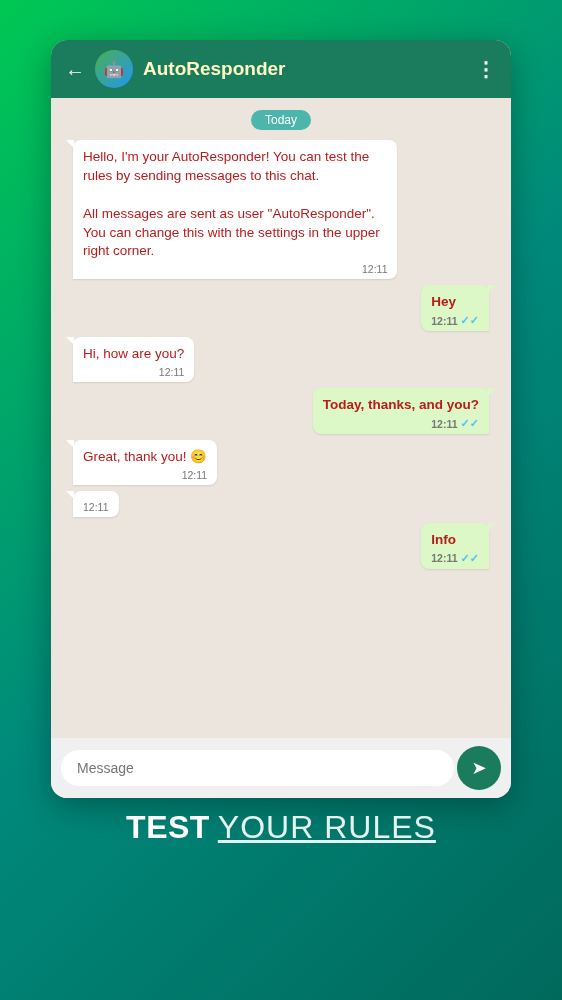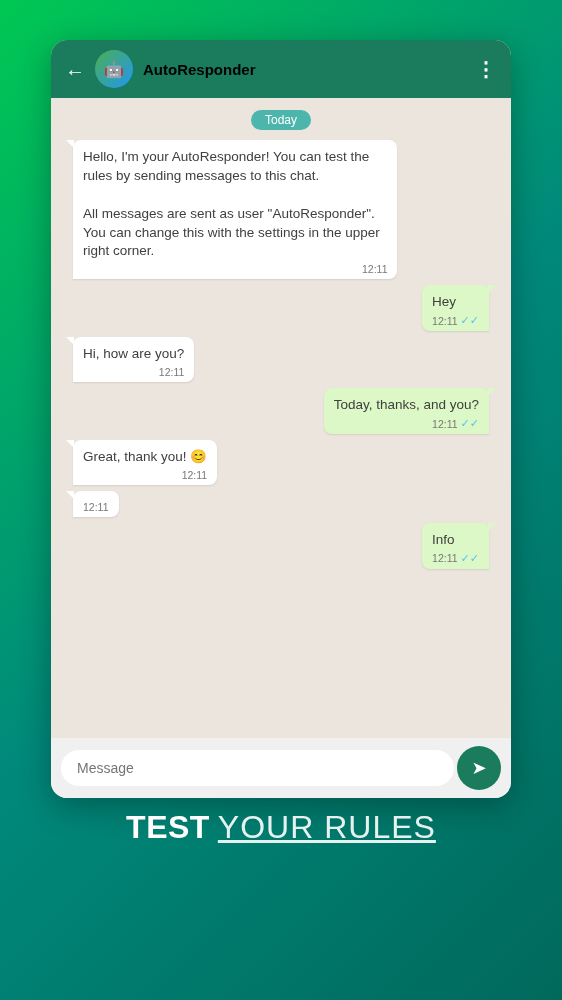--- a/index.html
+++ b/index.html
@@ -48,22 +48,22 @@
       background: linear-gradient(135deg, #4caf50, #2196f3);
       display: flex;
       align-items: center;
       justify-content: center;
       font-size: 16px;
       flex-shrink: 0;
     }
 
     .header-title {
       flex: 1;
-      color: #000000;
-      font-size: 15px;
+      color: #fef9c3;
+      font-size: 19px;
       font-weight: 600;
     }
 
     .header-menu {
       color: white;
       font-size: 20px;
       cursor: pointer;
       font-weight: bold;
       letter-spacing: 1px;
     }
@@ -112,35 +112,36 @@
 
     
     .bubble-sent {
       background: #dcf8c6;
       border-radius: 8px 8px 0 8px;
       padding: 8px 10px 4px 10px;
       max-width: 72%;
       align-self: flex-end;
       position: relative;
       box-shadow: 0 1px 2px rgba(0,0,0,0.1);
+      font-weight: bold;
     }
 
     .bubble-sent::after {
       content: '';
       position: absolute;
       right: -7px;
       top: 0;
       border-width: 0 0 8px 8px;
       border-style: solid;
       border-color: transparent transparent transparent #dcf8c6;
     }
 
     .bubble-text {
       font-size: 13.5px;
-      color: #404040;
+      color: #b91c1c;
       line-height: 1.4;
     }
 
     .bubble-meta {
       display: flex;
       align-items: center;
       justify-content: flex-end;
       gap: 3px;
       margin-top: 2px;
       text-align: center;

